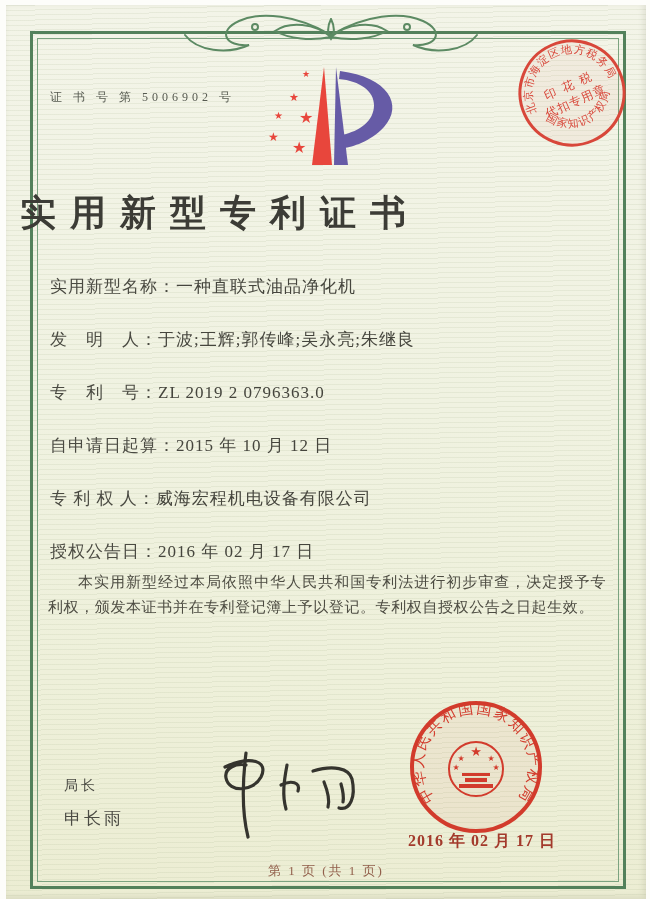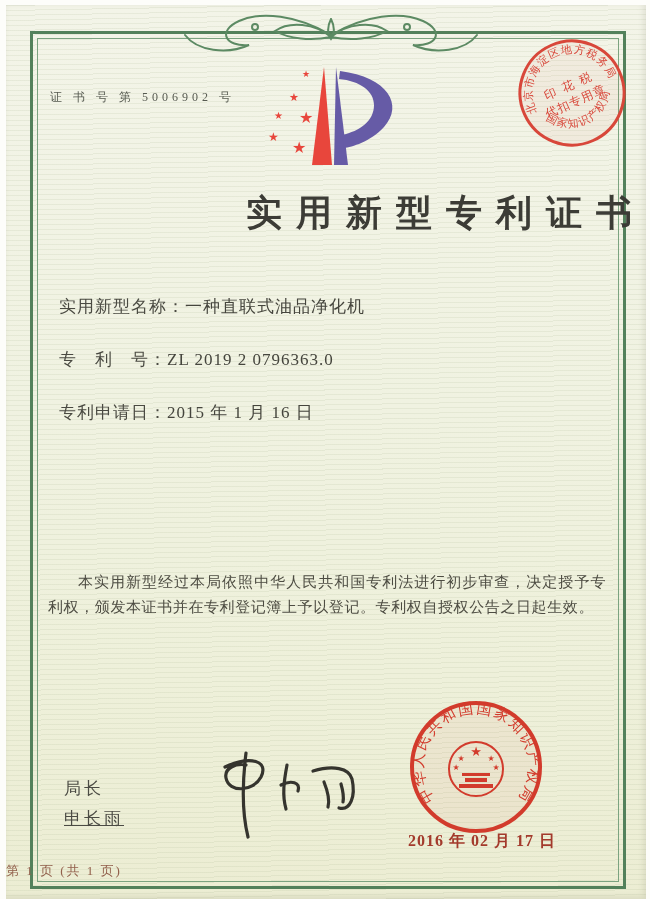--- a/index.html
+++ b/index.html
@@ -27,42 +27,42 @@
     border:1px solid #7ba380;
   }
   .flourish { position:absolute; left:163px; top:0px; }
   .cert-no {
     position:absolute; left:44px; top:84px;
     font-size:12px; letter-spacing:4px; color:#565a50;
   }
   .logo { position:absolute; left:250px; top:56px; }
   .title {
     position:absolute; left:0; right:0; top:184px;
-    text-align:right; font-size:36px; font-weight:600;
+    text-align:left; font-size:36px; font-weight:600;
     letter-spacing:14px; color:#3c3c36; text-indent:14px;
   }
-  .fields { position:absolute; left:53px; top:270px; right:40px;margin-top:20px; }
+  .fields { position:absolute; left:44px; top:270px; right:40px; }
   .field-row { margin-bottom:30px; font-size:17px; color:#45453d; letter-spacing:1px; white-space:nowrap; }
   .field-row .lbl { color:#4a4a42; }
   .paras { position:absolute; left:42px; right:40px; top:544px; }
   .paras p {
     font-size:15px; line-height:25px; color:#4d4c42;
     text-indent:2em; letter-spacing:0.6px; text-align:justify;margin-top:21px;
   }
-  .sign-title { position:absolute; left:58px; top:772px; font-size:17px; letter-spacing:3px; color:#4b4b44; }
-  .sign-name  { position:absolute; left:58px; top:802px; font-size:17px; letter-spacing:3px; color:#4b4b44;text-decoration:underline; }
+  .sign-title { position:absolute; left:58px; top:772px; font-size:14px; letter-spacing:3px; color:#4b4b44; }
+  .sign-name  { position:absolute; left:58px; top:802px; font-size:17px; letter-spacing:3px; color:#4b4b44; }
   .signature  { position:absolute; left:185px; top:742px; }
   .seal       { position:absolute; left:396px; top:688px; }
   .seal-date  {
     position:absolute; left:402px; top:826px; width:150px;
     font-size:16px; letter-spacing:1px; color:#a33a2c; font-weight:600;
   }
   .tax-stamp  { position:absolute; left:506px; top:28px; }
   .footer {
-    position:absolute; left:0; right:0; top:857px; text-align:left;
+    position:absolute; left:0; right:0; top:857px; text-align:center;
     font-size:13px; letter-spacing:2px; color:#92604c;
   }
 </style>
 </head>
 <body>
 
 <div class="photo">
   <div class="paper">
 
     <div class="frame"></div>
@@ -95,24 +95,33 @@
       <path fill="#665ba6" d="M84,10 C132,16 148,44 128,66 C114,81 96,86 88,87 L86,74 C104,70 118,60 118,44 C118,30 104,20 83,18 Z"></path>
     </svg>
 
     <div class="title">实用新型专利证书</div>
 
     <div class="fields">
       <div class="field-row">
         <span class="lbl">实用新型名称：</span><span>一种直联式油品净化机</span>
       </div>
       <div class="field-row">
+        <span class="lbl">发　明　人：</span><span>于波;王辉;郭传峰;吴永亮;朱继良</span>
+      </div>
+      <div class="field-row">
         <span class="lbl">专　利　号：</span><span>ZL 2019 2 0796363.0</span>
       </div>
       <div class="field-row">
-        <span class="lbl">专利申请日：</span><span>2015 年 1 月 16 日</span>
+        <span class="lbl">自申请日起算：</span><span>2015 年 10 月 12 日</span>
+      </div>
+      <div class="field-row">
+        <span class="lbl">专 利 权 人：</span><span>威海宏程机电设备有限公司</span>
+      </div>
+      <div class="field-row">
+        <span class="lbl">授权公告日：</span><span>2016 年 02 月 17 日</span>
       </div>
     </div>
 
     <div class="paras">
       <p>本实用新型经过本局依照中华人民共和国专利法进行初步审查，决定授予专利权，颁发本证书并在专利登记簿上予以登记。专利权自授权公告之日起生效。</p>
     </div>
 
     <div class="sign-title">局长</div>
     <div class="sign-name">申长雨</div>
     <svg class="signature" width="180" height="95" viewBox="0 0 180 95">

